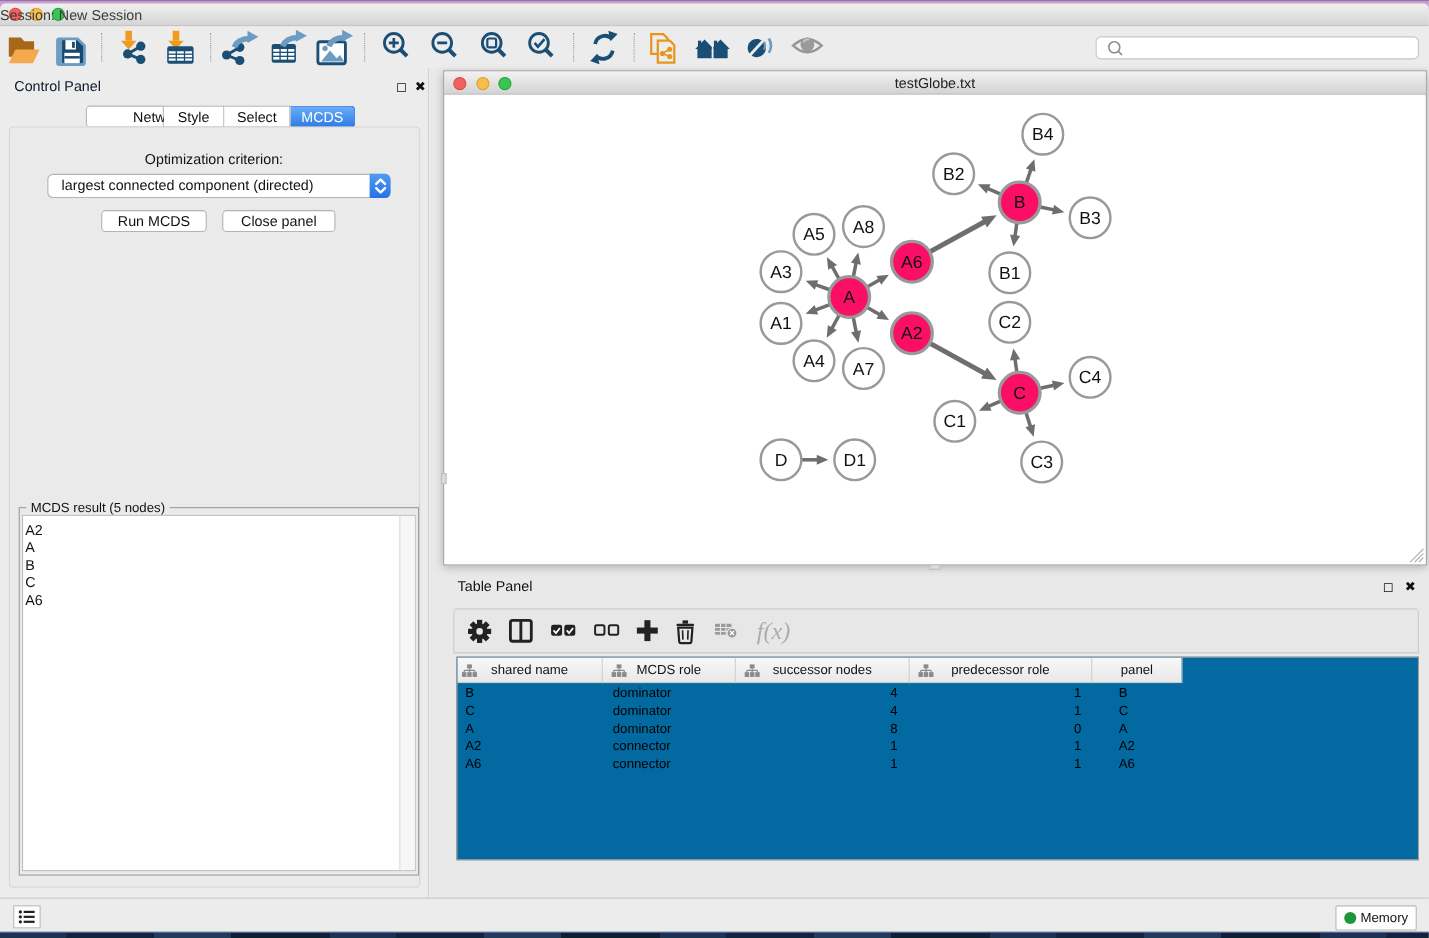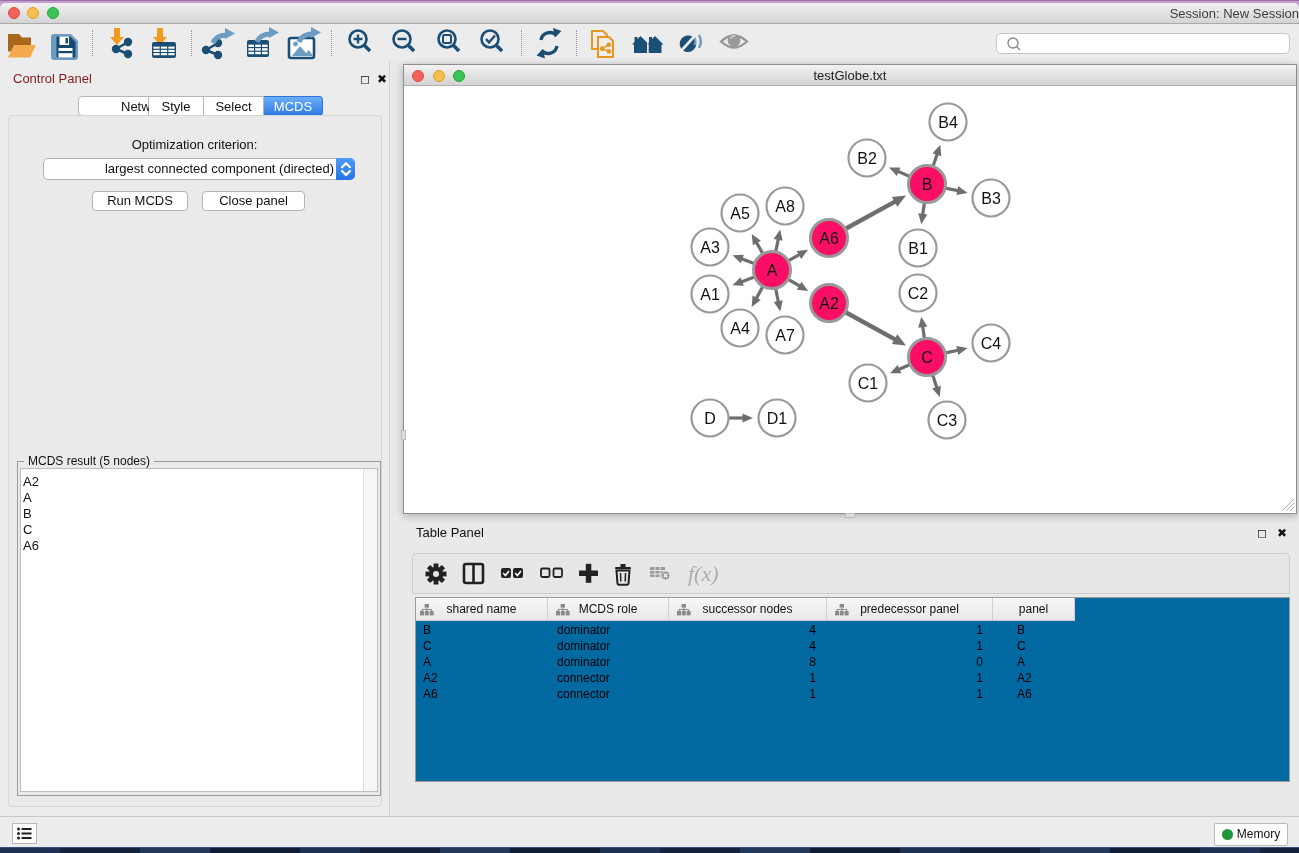--- a/index.html
+++ b/index.html
@@ -5,43 +5,43 @@
 * { margin:0; padding:0; box-sizing:border-box; }
 html,body { width:1299px; height:853px; overflow:hidden; }
 body { font-family:"Liberation Sans", sans-serif; background:#ececec; position:relative; }
 .abs { position:absolute; }
 
 
 #purple { left:0; top:0; width:1299px; height:9px; background:#c4a0ce; border-top:1px solid #9a6fa5; }
 
 
 #titlebar { left:0; top:3px; width:1299px; height:21px; background:linear-gradient(#f1f1f1,#d4d4d4); border-bottom:1px solid #a9a9a9; border-radius:5px 5px 0 0; }
-#titlebar .title { position:absolute; left:0; right:0; top:3px; text-align:right; font-size:13px; color:#3c3c3c; }
+#titlebar .title { position:absolute; left:0; right:0; top:3px; text-align:left; font-size:13px; color:#3c3c3c; }
 .tl { position:absolute; width:12px; height:12px; border-radius:50%; top:4px; }
 .tl.r { background:#f2615d; border:1px solid #dd4a43; }
 .tl.y { background:#f6be4f; border:1px solid #dfa023; }
 .tl.g { background:#3bc455; border:1px solid #24a334; }
 
 
 #toolbar { left:0; top:24px; width:1299px; height:38px; background:#ececec; }
 .sep { position:absolute; top:6px; height:26px; width:0; border-left:1px dotted #9a9a9a; }
 #searchbox { position:absolute; left:996px; top:9px; width:294px; height:21px; background:#fff; border:1px solid #c6c6c6; border-radius:5px; }
 
 
 #cpanel { left:0; top:62px; width:390px; height:754px; background:#ececec; border-right:1px solid #d2d2d2; }
-#cpanel .ptitle { position:absolute; left:13px; top:9px; font-size:13px; color:#7f1d1d; }
+#cpanel .ptitle { position:absolute; left:13px; top:9px; font-size:13px; color:#0f172a; }
 .winbtn { position:absolute; top:10px; font-size:12px; color:#111; }
 #cptabs { position:absolute; left:78px; top:34px; height:20px; display:flex; font-size:13px; }
 .tabseg { background:#fff; border:1px solid #b6b6b6; border-left:none; line-height:19px; color:#111; text-align:center; }
 .tabseg.first { border-left:1px solid #b6b6b6; border-radius:4px 0 0 4px;padding-left:42px; }
 .tabseg.last { border-radius:0 4px 4px 0; }
 .tabseg.sel { background:linear-gradient(#6aaef7,#2e7ce5); color:#fff; border-color:#2e74d9; }
 #cpinner { position:absolute; left:8px; top:53px; width:374px; height:692px; background:#eaeaea; border:1px solid #d6d6d6; border-radius:4px; }
 #optlabel { position:absolute; left:0; right:0; top:75px; text-align:center; font-size:13px; color:#111; }
-#dropdown { position:absolute; left:43px; top:96px; width:312px; height:22px; background:#fff; border:1px solid #b4b4b4; border-radius:5px; font-size:13px; line-height:20px; color:#111; text-align:right; padding-left:12px; padding-right:20px; }
+#dropdown { position:absolute; left:43px; top:96px; width:312px; height:22px; background:#fff; border:1px solid #b4b4b4; border-radius:5px; font-size:13px; line-height:20px; color:#111; text-align:left; padding-left:12px; padding-right:20px; }
 #dropdown .spin { position:absolute; right:-1px; top:-1px; width:19px; height:22px; background:linear-gradient(#4f9cf4,#2572e8); border-radius:0 5px 5px 0; }
 .btn { position:absolute; height:20px; background:#fff; border:1px solid #b4b4b4; border-radius:4px; font-size:13px; text-align:center; line-height:18px; color:#111; }
 #fieldset { position:absolute; left:17px; top:399px; width:364px; height:335px; border:1px solid #9d9d9d; }
 #fieldset .legend { position:absolute; left:6px; top:-8px; background:#eaeaea; padding:0 4px; font-size:12px; color:#111; }
 #mcdslist { position:absolute; left:2px; top:6px; right:2px; bottom:3px; padding-top:5px; background:#fff; border:1px solid #bdbdbd; font-size:13px; color:#111; }
 #mcdslist .sb { position:absolute; right:0; top:0; width:14px; bottom:0; background:#f6f6f6; border-left:1px solid #ddd; }
 #mcdslist .li { padding-left:2px; height:16px; line-height:16px; }
 
 
 #desktop { left:391px; top:62px; width:908px; height:754px; background:#e9e9e9; }
@@ -370,21 +370,21 @@
           <circle cx="247.5" cy="20.5" r="4.5" fill="#9a9a9a" stroke="#e7e7e7" stroke-width="1"></circle>
           <path d="M245.7,18.7 l3.6,3.6 M249.3,18.7 l-3.6,3.6" stroke="#fff" stroke-width="1.2"></path>
           <text x="270" y="26" font-family="Liberation Serif" font-style="italic" font-size="22" fill="#adadad">f(x)</text>
         </svg>
       </div>
     <div id="ttable">
       <div id="thead">
         <div class="hcell" style="left:0;width:132px;">shared name</div>
         <div class="hcell" style="left:132px;width:121px;">MCDS role</div>
         <div class="hcell" style="left:253px;width:158px;">successor nodes</div>
-        <div class="hcell" style="left:411px;width:166px;">predecessor panel</div>
+        <div class="hcell" style="left:411px;width:166px;">predecessor role</div>
         <div class="hcell" style="left:577px;width:82px;border-right:1px solid #cfcfcf;">panel</div>
           <svg width="658" height="23" viewBox="0 0 658 23" style="position:absolute;left:0;top:0">
             <g transform="translate(4,6)">
               <rect x="4.6" y="0" width="4.4" height="3.6" fill="#8a8a8a"></rect>
               <rect x="0" y="7" width="4" height="4.4" fill="#8a8a8a"></rect>
               <rect x="4.8" y="7" width="4" height="4.4" fill="#8a8a8a"></rect>
               <rect x="9.6" y="7" width="4" height="4.4" fill="#8a8a8a"></rect>
               <line x1="6.8" y1="3.6" x2="6.8" y2="7" stroke="#8a8a8a" stroke-width="1.1"></line>
               <line x1="2" y1="5.5" x2="11.6" y2="5.5" stroke="#8a8a8a" stroke-width="1.1"></line>
               <line x1="2" y1="5.5" x2="2" y2="7" stroke="#8a8a8a" stroke-width="1.1"></line>

